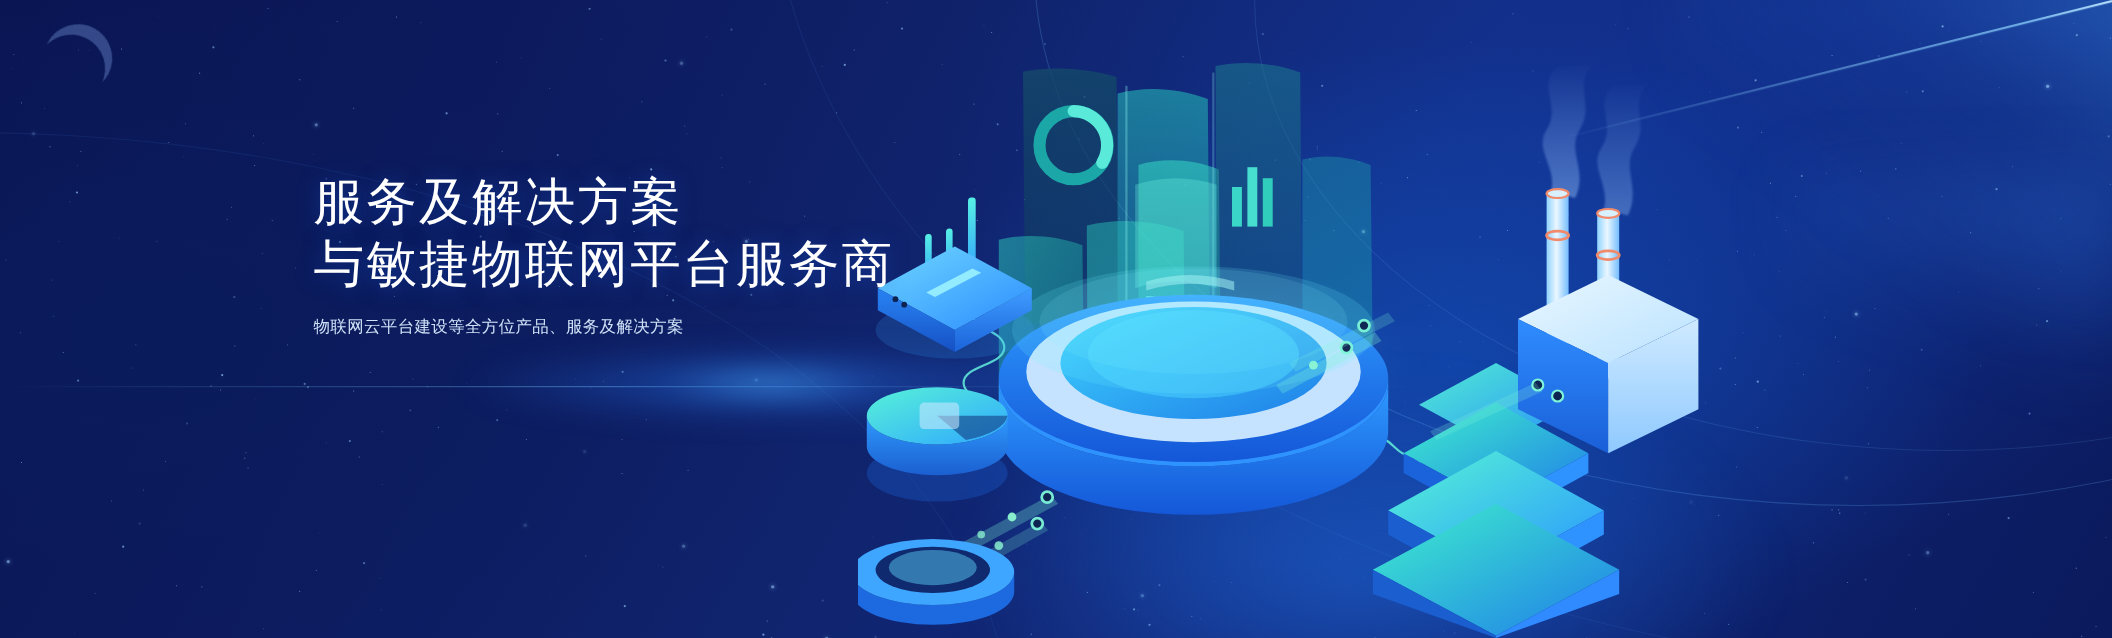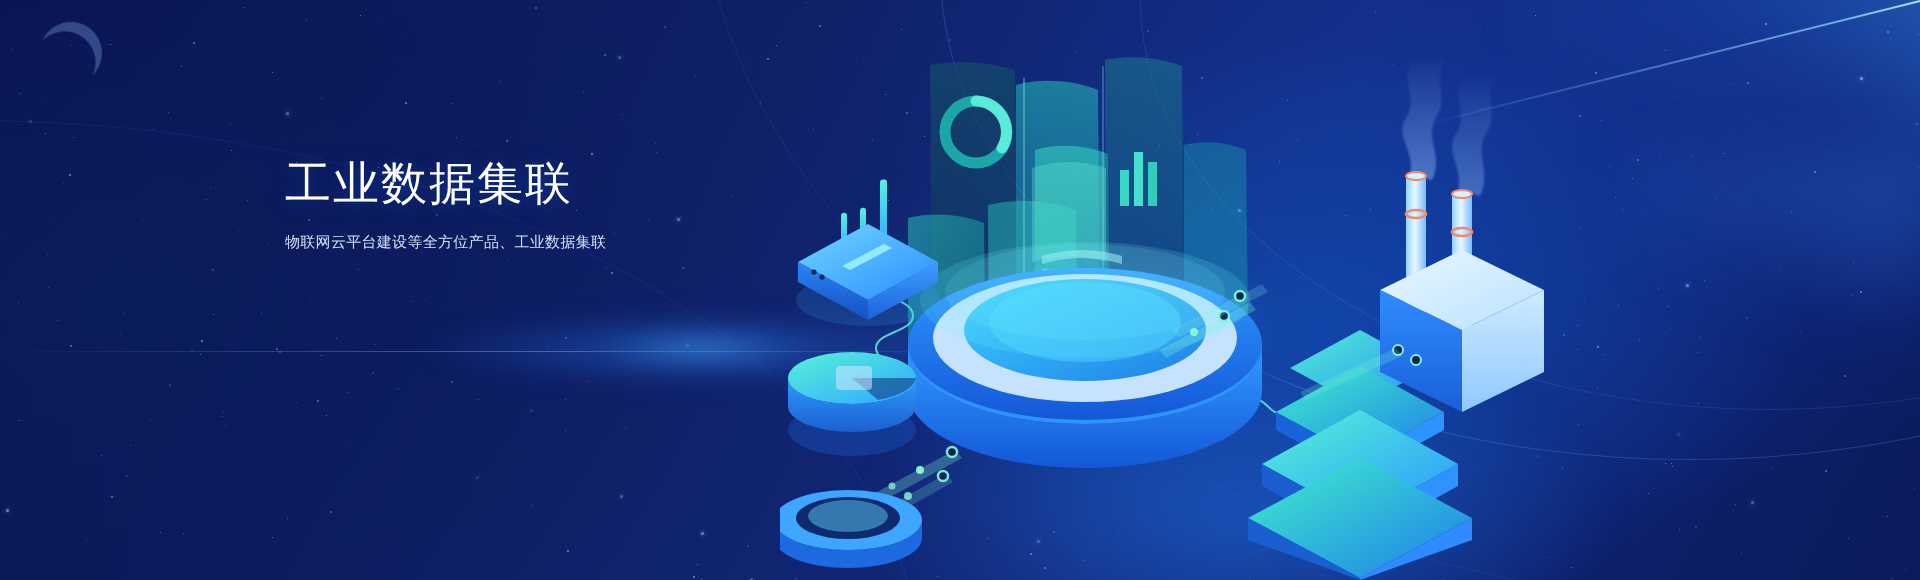--- a/index.html
+++ b/index.html
@@ -806,19 +806,20 @@
       </g>
 
       <g opacity="0.9">
         <path d="M520,392 L616,348 L622,356 L526,400 Z" fill="#7ef5d8" opacity="0.25"></path>
       </g>
 
     </svg>
   </div>
 
   <div id="textblock">
-    <div class="headline">工业数据集联</div>
+    <div class="headline">服务及解决方案</div>
+    <div class="headline">与敏捷物联网平台服务商</div>
     <div id="subtitle">
-      <div class="sub-line">物联网云平台建设等全方位产品、工业数据集联</div>
+      <div class="sub-line">物联网云平台建设等全方位产品、服务及解决方案</div>
     </div>
   </div>
 
 </div>
 
 </body></html>

